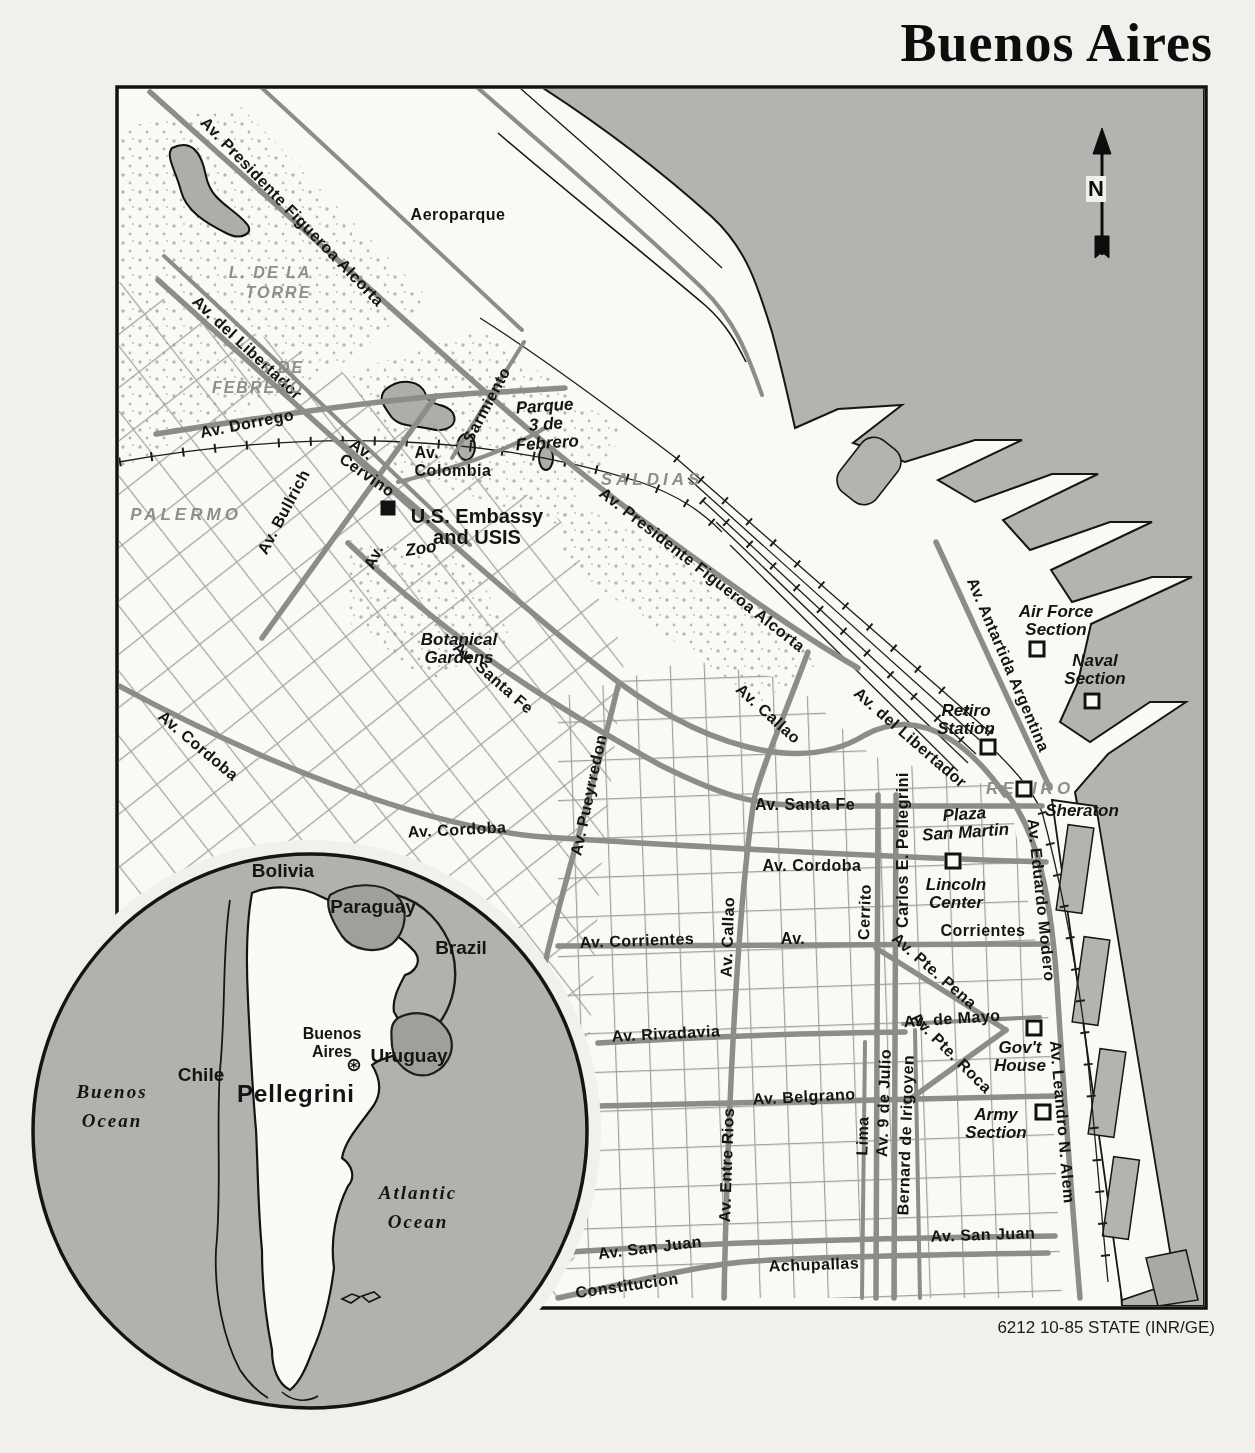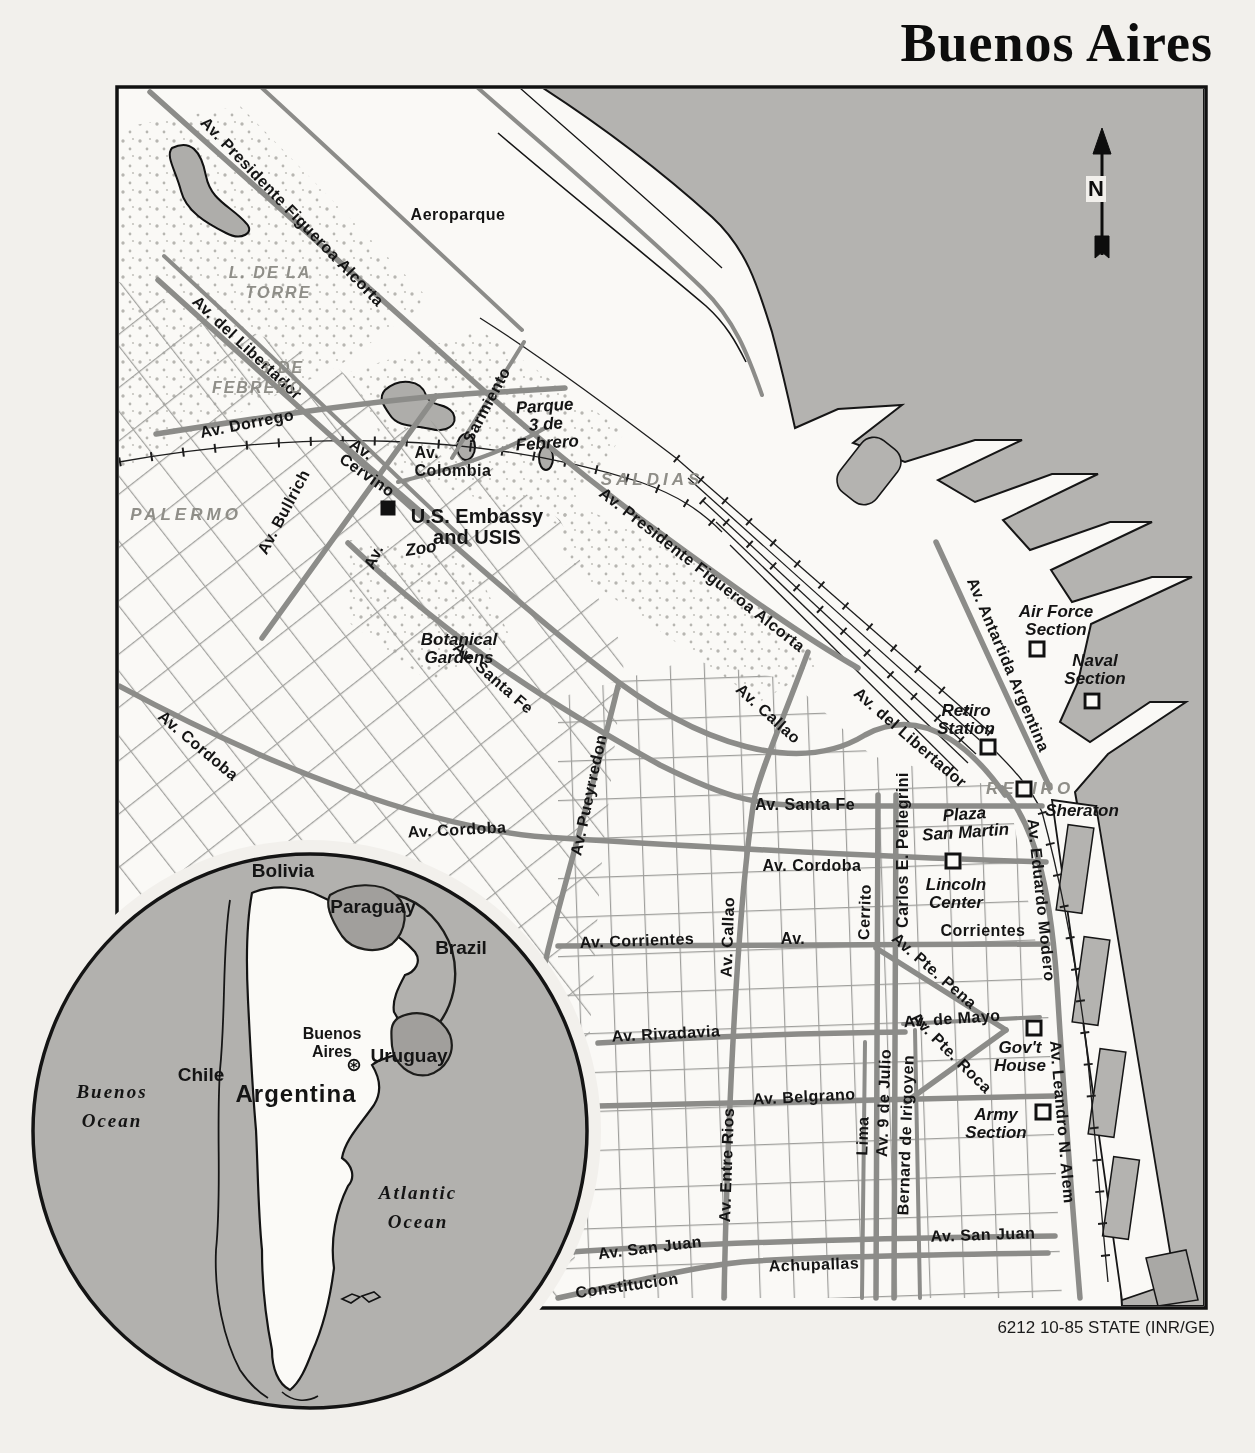--- a/index.html
+++ b/index.html
@@ -268,21 +268,21 @@
       <div class="lbl road" style="left: 983px; top: 1235px; transform: translate(-50%, -50%) rotate(-2deg);">Av. San Juan</div>
       <div class="lbl road" style="left: 814px; top: 1265px; transform: translate(-50%, -50%) rotate(-2deg);">Achupallas</div>
       <div class="lbl road" style="left: 627px; top: 1286px; transform: translate(-50%, -50%) rotate(-8deg);">Constitucion</div>
       <div class="lbl country" style="left: 283px; top: 871px; transform: translate(-50%, -50%) rotate(0deg);">Bolivia</div>
       <div class="lbl country" style="left: 373px; top: 907px; transform: translate(-50%, -50%) rotate(0deg);">Paraguay</div>
       <div class="lbl country" style="left: 461px; top: 948px; transform: translate(-50%, -50%) rotate(0deg); text-align: center;">Brazil</div>
       <div class="lbl city" style="left: 332px; top: 1043px; transform: translate(-50%, -50%) rotate(0deg);">Buenos
 Aires</div>
       <div class="lbl country" style="left: 409px; top: 1056px; transform: translate(-50%, -50%) rotate(0deg);">Uruguay</div>
       <div class="lbl country" style="left: 201px; top: 1075px; transform: translate(-50%, -50%) rotate(0deg);">Chile</div>
-      <div class="lbl country-lg" style="left: 296px; top: 1094px; transform: translate(-50%, -50%) rotate(0deg);">Argentina</div>
+      <div class="lbl country-lg" style="left: 296px; top: 1094px; transform: translate(-50%, -50%) rotate(0deg);">Pellegrini</div>
       <div class="lbl ocean" style="left: 112px; top: 1106px; transform: translate(-50%, -50%) rotate(0deg);">Buenos
 Ocean</div>
       <div class="lbl ocean" style="left: 418px; top: 1207px; transform: translate(-50%, -50%) rotate(0deg);">Atlantic
 Ocean</div>
       <div class="marker sqf" style="left: 388px; top: 508px;"></div>
       <div class="marker sq" style="left: 1037px; top: 649px;"></div>
       <div class="marker sq" style="left: 1092px; top: 701px;"></div>
       <div class="marker sq" style="left: 988px; top: 747px;"></div>
       <div class="marker sq" style="left: 1024px; top: 789px;"></div>
       <div class="marker sq" style="left: 953px; top: 861px;"></div>

